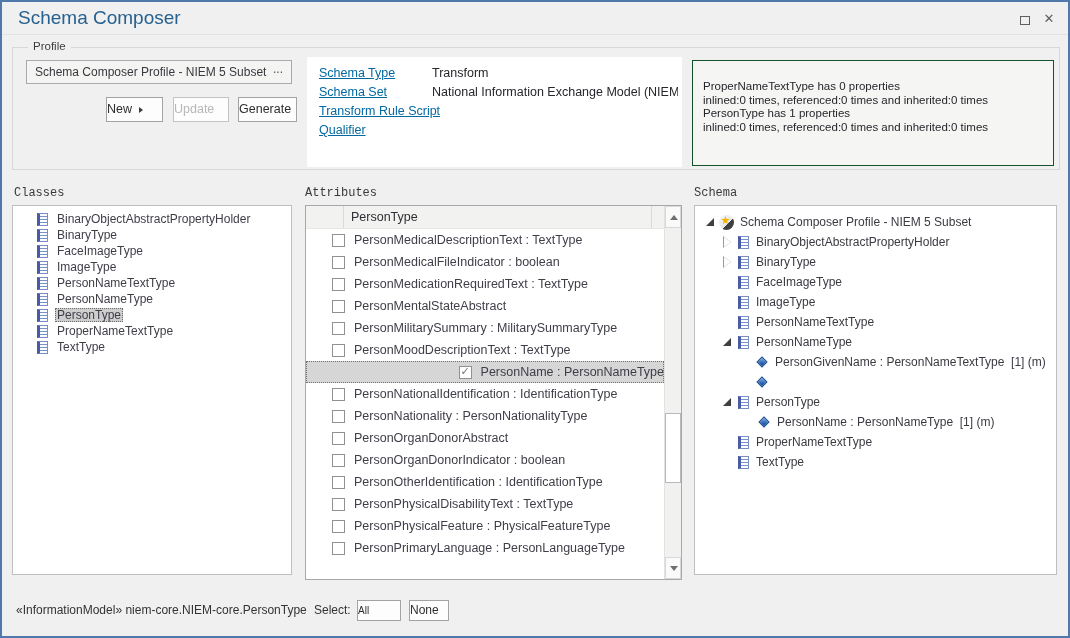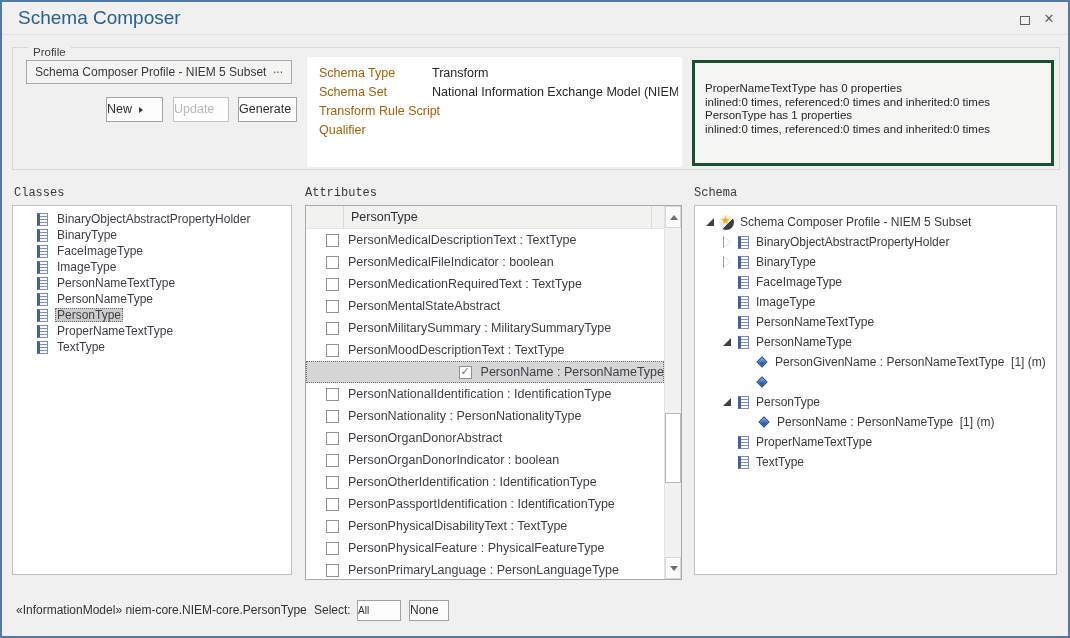--- a/index.html
+++ b/index.html
@@ -15,52 +15,52 @@
   }
   
   .titlebar { position:absolute; left:0; top:0; right:0; height:33px; border-bottom:1px solid #e3e3e3; }
   .title { position:absolute; left:16px; top:5px; font-size:19px; color:#26618f; }
   .win-btn { position:absolute; top:9px; width:18px; height:16px; text-align:center; color:#5f5f5f; cursor:default; }
   .btn-max { right:34px; }
   .max-box { display:inline-block; width:10px; height:9px; border:1px solid #5f5f5f; margin-top:3px; }
   .btn-close { right:10px; font-size:13px; line-height:16px; }
   
   .groupbox { position:absolute; left:10px; top:45px; width:1048px; height:123px; border:1px solid #d8d8d8; }
-  .groupbox-label { position:absolute; left:26px; top:44px; background:#f0f0f0; padding:0 5px; font-size:11.5px; color:#3d3d3d; }
+  .groupbox-label { position:absolute; left:26px; top:38px; background:#f0f0f0; padding:0 5px; font-size:11.5px; color:#3d3d3d; }
   .profile-select { position:absolute; left:24px; top:58px; width:266px; height:24px; border:1px solid #a9a9a9; background:#f4f4f2; font-size:12px; line-height:22px; padding:0 8px; color:#38383f; }
   .profile-select .ellipsis { position:absolute; right:8px; top:-3px; color:#555; }
   .btn { position:absolute; height:25px; border:1px solid #a3a3a3; background:#fdfdfd; font-size:12.5px; text-align:left; line-height:23px; color:#2e2e2e; cursor:default; }
   .btn-new { left:104px; top:95px; width:57px; }
   .menu-arrow { display:inline-block; width:0; height:0; border-left:4px solid #3a3a3a; border-top:3.5px solid transparent; border-bottom:3.5px solid transparent; margin-left:7px; }
   .btn-update { left:171px; top:95px; width:56px; color:#b7b7b7; border-color:#c3c3c3; }
   .btn-generate { left:236px; top:95px; width:59px; }
   
   .info-panel { position:absolute; left:305px; top:55px; width:375px; height:110px; background:#ffffff; font-size:12.5px; padding-top:7px; }
   .info-row { position:relative; height:19px; line-height:19px; }
-  .info-label { position:absolute; left:12px; color:#a16207; }
+  .info-label { position:absolute; left:12px; color:#0369a1;text-decoration:underline; }
   .info-value { position:absolute; left:125px; right:4px; color:#26262c; white-space:nowrap; overflow:hidden; }
   
-  .summary-box { position:absolute; left:690px; top:58px; width:362px; height:106px; background:#f5f5f3; border:3px solid #14532d; font-size:11.5px; line-height:13.5px; padding:19px 10px 0 10px; color:#26262c; }
+  .summary-box { position:absolute; left:690px; top:58px; width:362px; height:106px; background:#f5f5f3; border:1px solid #14532d; font-size:11.5px; line-height:13.5px; padding:19px 10px 0 10px; color:#26262c; }
   
   .section-label { position:absolute; top:184px; font-size:12px; color:#3a3a3a;font-family:Liberation Mono, monospace; }
   .lbl-classes { left:12px; } .lbl-attrs { left:303px; } .lbl-schema { left:692px; }
   
   .classes-box { position:absolute; left:10px; top:203px; width:280px; height:370px; background:#fff; border:1px solid #bfbfbf; padding-top:5px; overflow:hidden; }
   .class-row { height:16px; display:flex; align-items:center; padding-left:24px; font-size:12px; color:#3e3e48; }
   .class-icon { flex:none; width:11px; height:13px; border:1px solid #7a8cc4; border-left:3px solid #4a5ba6; background:#fff;
     background-image:repeating-linear-gradient(to bottom, transparent 0 2px, #7a90cd 2px 3px); margin-right:7px; }
   .class-row .row-label { padding:0 2px; white-space:pre; }
   .class-row.selected .row-label { background:#cecece; outline:1px dotted #6b6b6b; outline-offset:-1px; }
   
   .attrs-box { position:absolute; left:303px; top:203px; width:377px; height:375px; background:#fff; border:1px solid #a8a8a8; overflow:hidden; }
   .attrs-header { position:absolute; left:0; top:0; right:17px; height:23px; background:#f2f2f0; display:flex; font-size:12.5px; line-height:22px; color:#2e2e34; border-bottom:1px solid #e6e6e4; }
   .hdr-cell1 { width:38px; border-right:1px solid #dadad8; }
   .hdr-cell2 { width:308px; border-right:1px solid #dadad8; padding-left:7px; }
   .attrs-list { position:absolute; left:0; top:23px; right:17px; bottom:0; overflow:hidden; }
-  .attr-row { height:22px; display:flex; align-items:center; padding-left:20px; font-size:12.5px; color:#3e3e48; white-space:pre; }
+  .attr-row { height:22px; display:flex; align-items:center; padding-left:26px; font-size:12.5px; color:#3e3e48; white-space:pre; }
   .attr-row.selected { background:#d6d6d6; outline:1px dotted #707070; outline-offset:-1px;justify-content:flex-end; }
   .checkbox { flex:none; width:13px; height:13px; border:1px solid #919191; background:#fff; margin-right:9px; position:relative; }
   .checkbox.checked::after { content:"\2713"; position:absolute; left:1px; top:-2px; font-size:11px; color:#737373; }
   
   .vscroll { position:absolute; right:0; top:0; bottom:0; width:17px; background:#f1f1ef; border-left:1px solid #e2e2e0; }
   .scroll-btn { position:absolute; left:0; width:16px; height:22px; background:#fafafa; border:1px solid #d8d8d8; }
   .scroll-btn.up { top:0; } .scroll-btn.down { bottom:0; }
   .tri-up { position:absolute; left:4px; top:8px; width:0; height:0; border-left:4px solid transparent; border-right:4px solid transparent; border-bottom:5px solid #6f6f6f; }
   .tri-down { position:absolute; left:4px; top:8px; width:0; height:0; border-left:4px solid transparent; border-right:4px solid transparent; border-top:5px solid #6f6f6f; }
   .scroll-thumb { position:absolute; left:0; top:207px; width:16px; height:70px; background:#ffffff; border:1px solid #b9b9b9; }
@@ -183,21 +183,20 @@
       <div class="attr-row"><span class="checkbox"></span><span class="attr-label">PersonMedicationRequiredText : TextType</span></div>
       <div class="attr-row"><span class="checkbox"></span><span class="attr-label">PersonMentalStateAbstract</span></div>
       <div class="attr-row"><span class="checkbox"></span><span class="attr-label">PersonMilitarySummary : MilitarySummaryType</span></div>
       <div class="attr-row"><span class="checkbox"></span><span class="attr-label">PersonMoodDescriptionText : TextType</span></div>
       <div class="attr-row selected"><span class="checkbox checked"></span><span class="attr-label">PersonName : PersonNameType</span></div>
       <div class="attr-row"><span class="checkbox"></span><span class="attr-label">PersonNationalIdentification : IdentificationType</span></div>
       <div class="attr-row"><span class="checkbox"></span><span class="attr-label">PersonNationality : PersonNationalityType</span></div>
       <div class="attr-row"><span class="checkbox"></span><span class="attr-label">PersonOrganDonorAbstract</span></div>
       <div class="attr-row"><span class="checkbox"></span><span class="attr-label">PersonOrganDonorIndicator : boolean</span></div>
       <div class="attr-row"><span class="checkbox"></span><span class="attr-label">PersonOtherIdentification : IdentificationType</span></div>
-      <div class="attr-row"><span class="checkbox"></span><span class="attr-label">PersonPassportIdentification : IdentificationType</span></div>
       <div class="attr-row"><span class="checkbox"></span><span class="attr-label">PersonPhysicalDisabilityText : TextType</span></div>
       <div class="attr-row"><span class="checkbox"></span><span class="attr-label">PersonPhysicalFeature : PhysicalFeatureType</span></div>
       <div class="attr-row"><span class="checkbox"></span><span class="attr-label">PersonPrimaryLanguage : PersonLanguageType</span></div>
     </div>
   <div class="vscroll">
     <div class="scroll-btn up">
         <span class="tri-up"></span>
       </div>
     <div class="scroll-thumb"></div>
     <div class="scroll-btn down">

